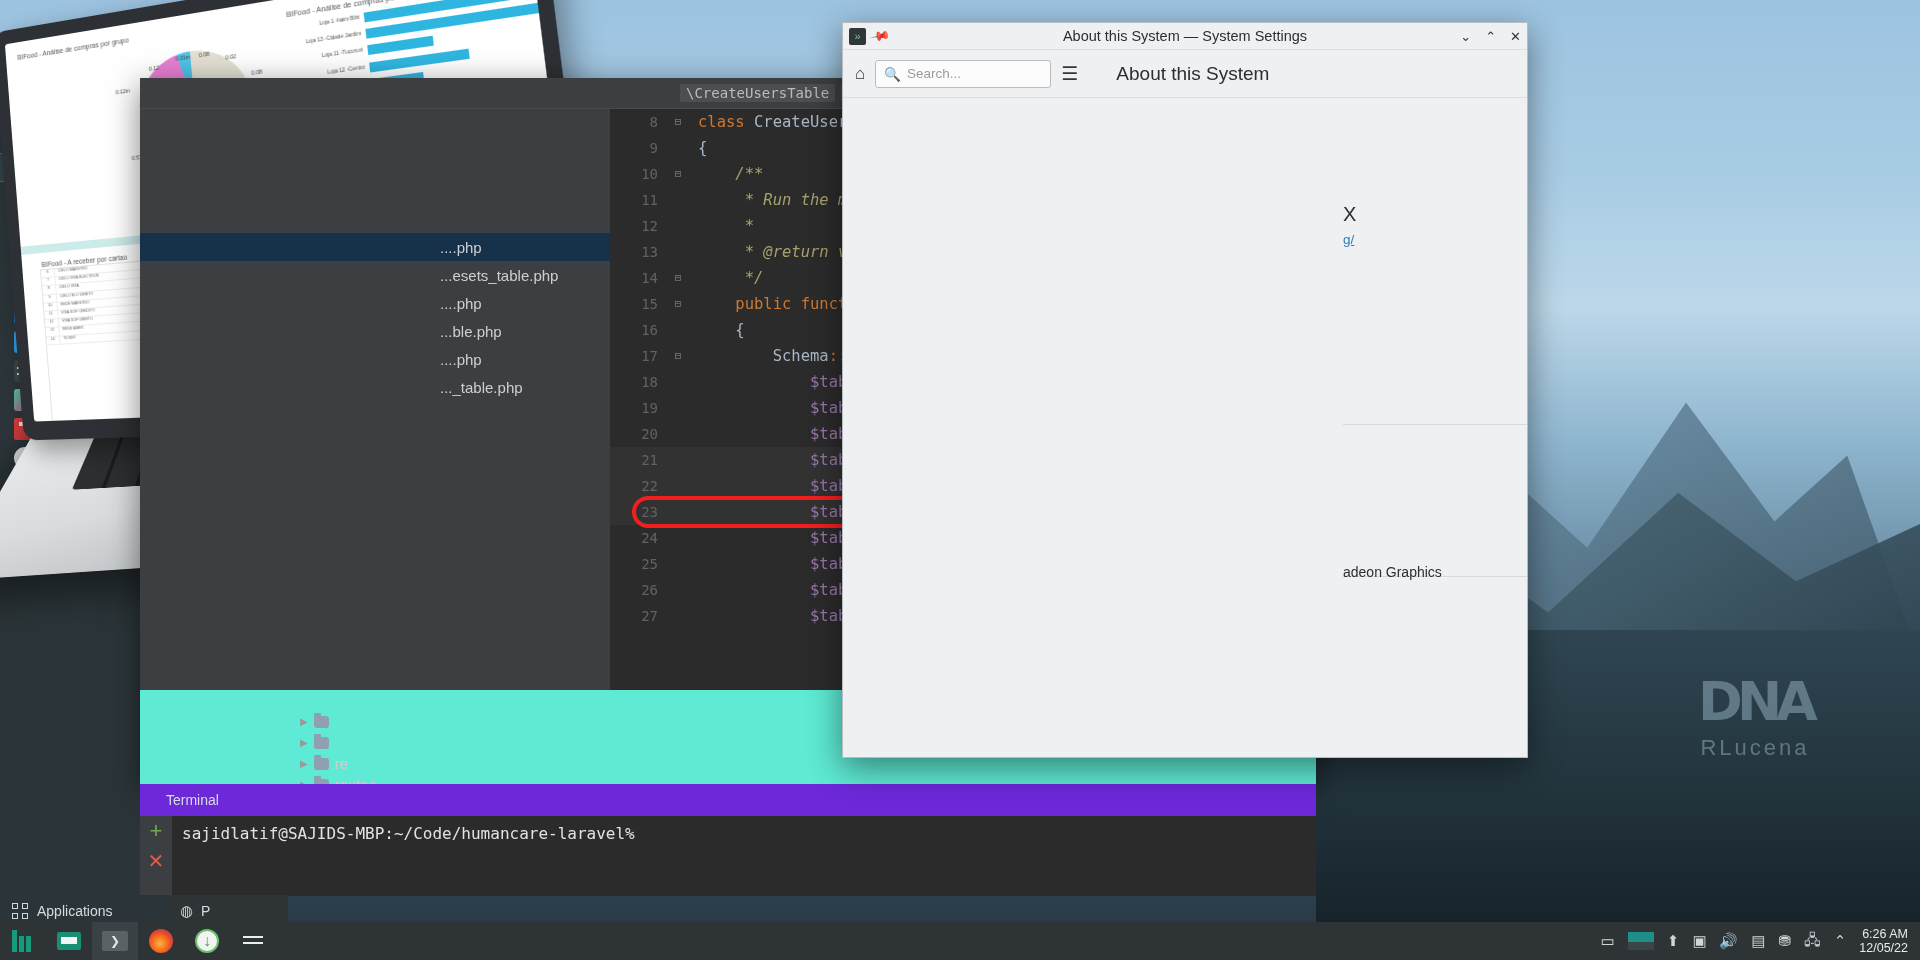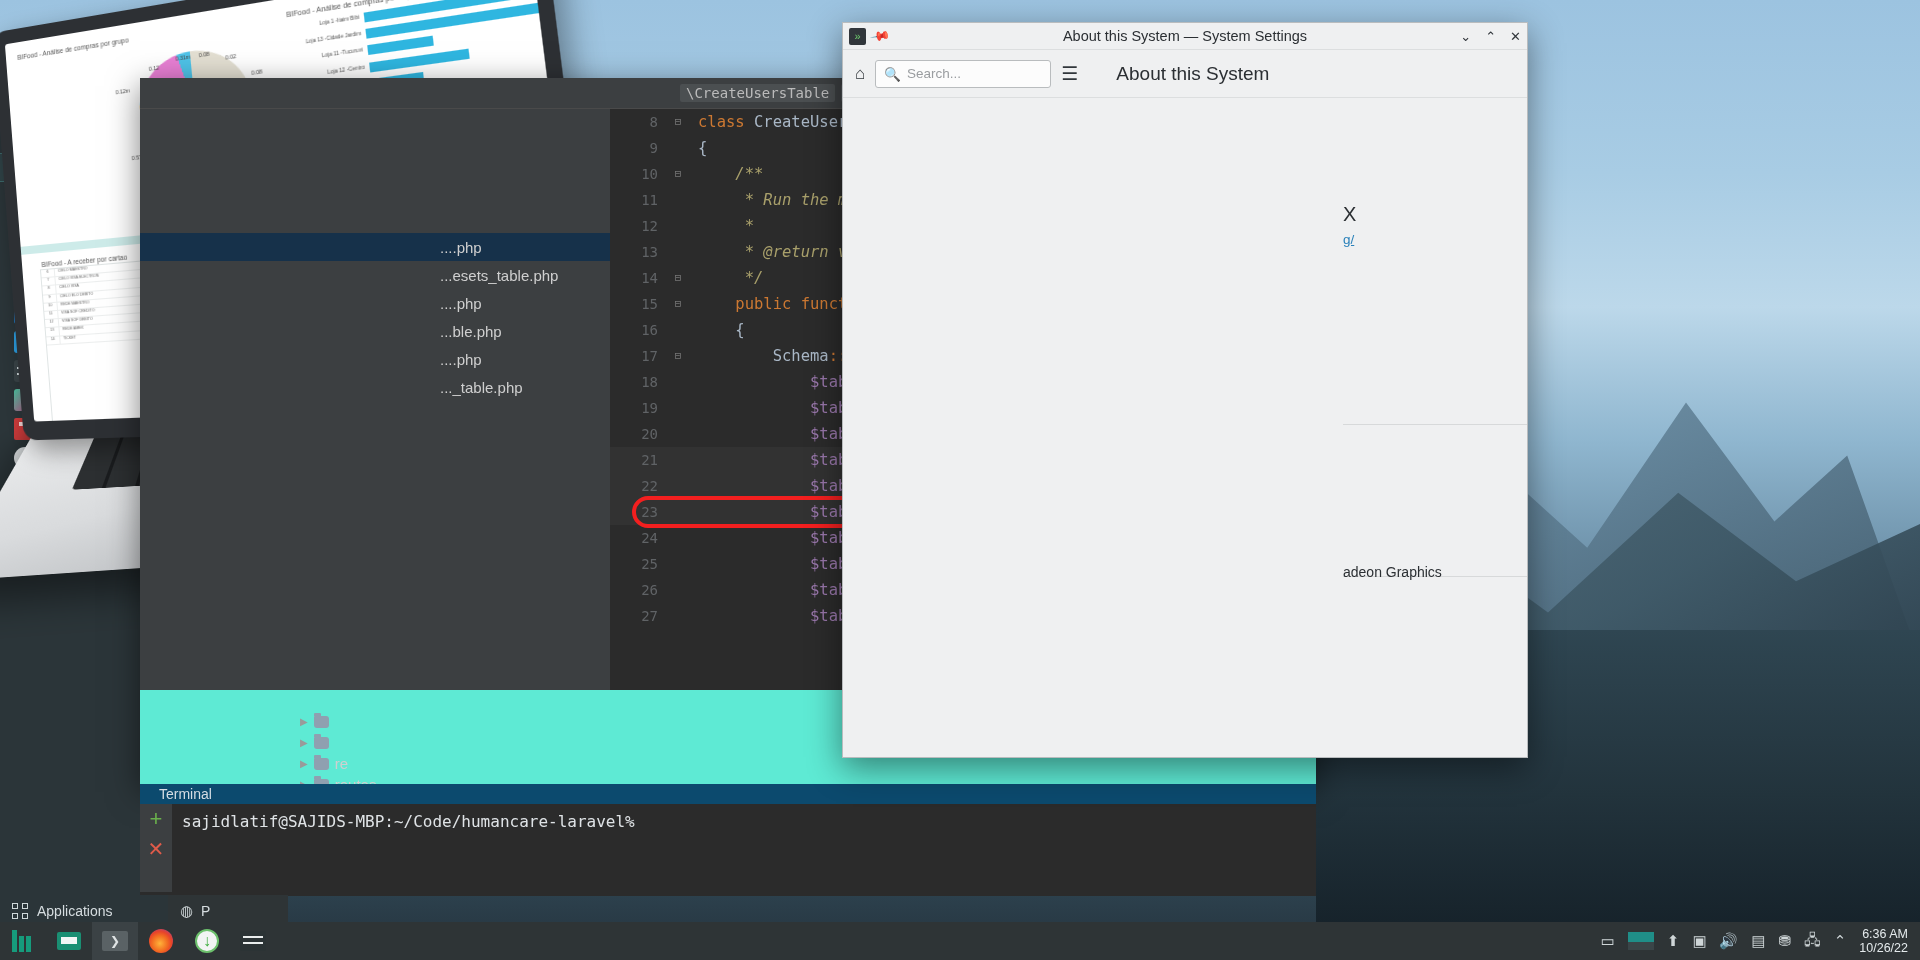--- a/index.html
+++ b/index.html
@@ -208,23 +208,23 @@
     position: absolute; border: 4px solid #f31f1f; border-radius: 16px;
     pointer-events: none;
   }
 
   
   .term {
     position: absolute; left: 140px; top: 784px; width: 1176px; height: 112px;
     background: #2b2b2b; overflow: hidden;
   }
   .term-head {
-    height: 20px; background: #0c4a6e; color: #d6dde4;
+    height: 32px; background: #6d28d9; color: #d6dde4;
     font-family: "Liberation Sans", sans-serif; font-size: 14px;
-    display: flex; align-items: center; padding-left: 19px;
+    display: flex; align-items: center; padding-left: 26px;
   }
   .term-body { display: flex; height: 88px; }
   .term-gutter { width: 32px; background: #3c3f41; padding-top: 6px;
     display: flex; flex-direction: column; align-items: center; gap: 12px; }
   .g-plus { color: #6ab04c; font-size: 22px; line-height: 18px; }
   .g-x { color: #e05b4a; font-size: 20px; line-height: 18px; }
   .term-text { padding: 8px 0 0 10px; color: #dfe3e6;
     font-family: "DejaVu Sans Mono", monospace; font-size: 16px; }
 
   
@@ -306,20 +306,24 @@
 </style>
 </head>
 <body>
 
 <div id="root">
 
   <div class="wallpaper">
     <div class="wp-mtn"></div>
     <div class="wp-mtn2"></div>
     <div class="wp-ground"></div>
+    <div class="wp-logo">
+      <div class="dna">DNA</div>
+      <div class="nm">RLucena</div>
+    </div>
   </div>
 
   <div class="appmenu">
     <div class="appmenu-user">
       <div class="avatar-circle">m</div>
       <span>m</span>
     </div>
     <div class="menu-list">
       <div class="menu-item selected">
         <span class="mi-ico ic-fav">🔖</span>
@@ -655,19 +659,19 @@
       <span class="tr-ico">▭</span>
       <span style="display:inline-block;width:26px;height:18px;background:linear-gradient(#1f8e88 55%,#3a4548 55%);"></span>
       <span class="tr-ico">⬆</span>
       <span class="tr-ico">▣</span>
       <span class="tr-ico">🔊</span>
       <span class="tr-ico">▤</span>
       <span class="tr-ico">⛃</span>
       <span class="tr-ico">🖧</span>
       <span class="tr-ico">⌃</span>
       <span class="clock">
-        <span style="display:block">6:36 AM</span>
-        <span style="display:block">10/26/22</span>
+        <span style="display:block">6:26 AM</span>
+        <span style="display:block">12/05/22</span>
       </span>
     </div>
   </div>
 
 </div>
 
 </body></html>

